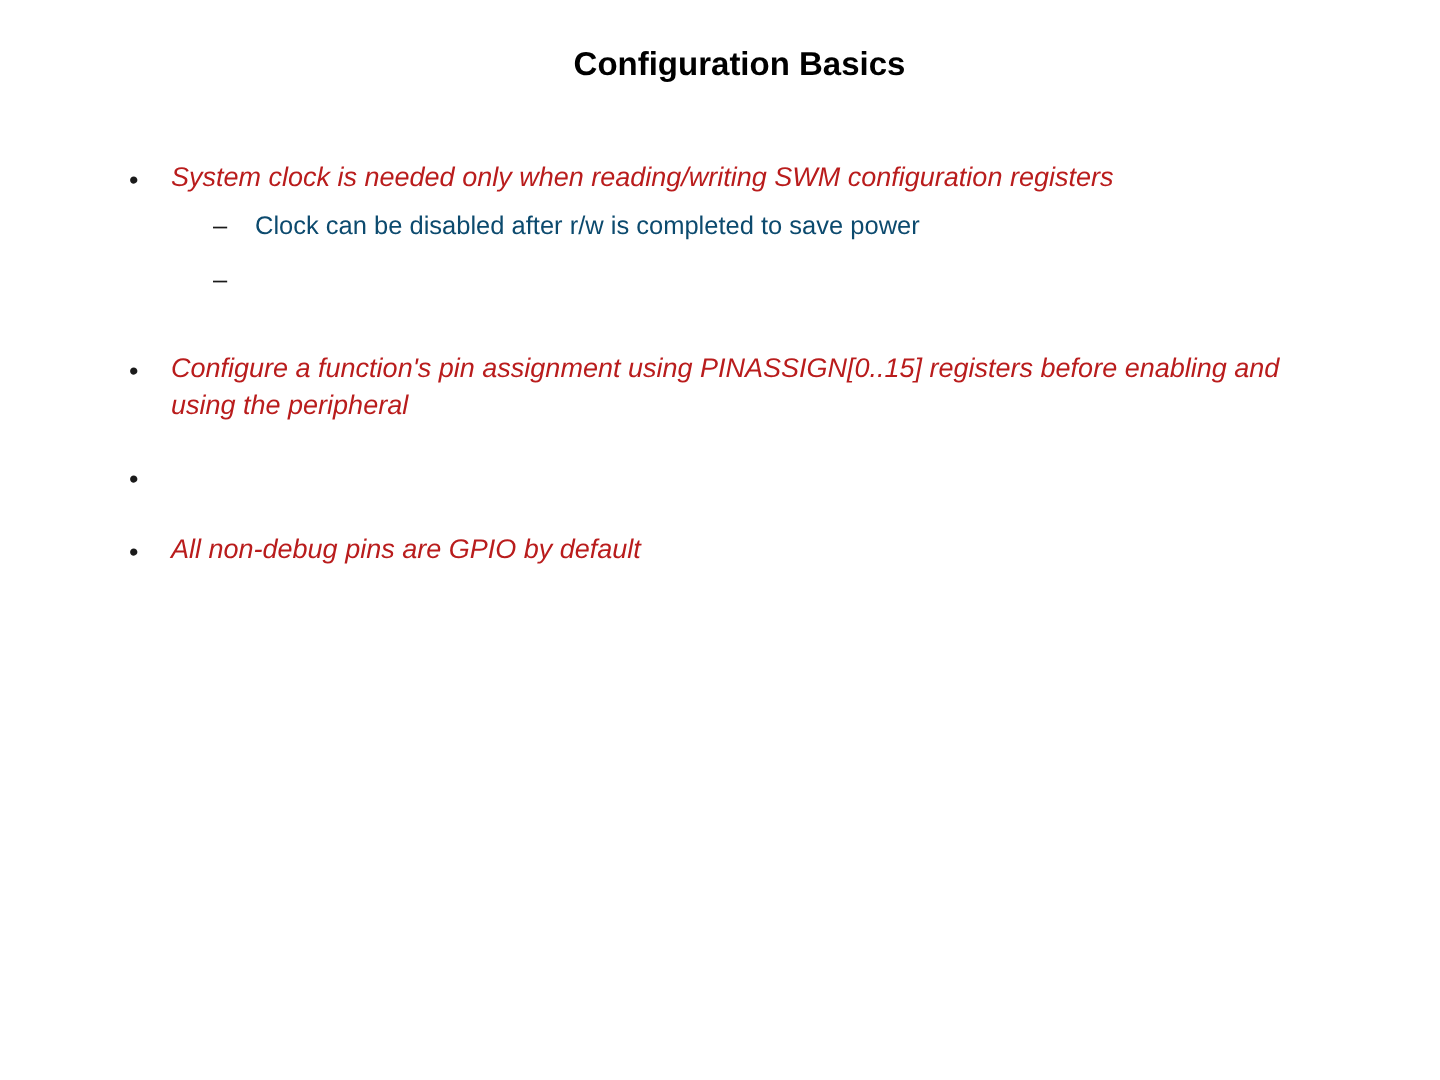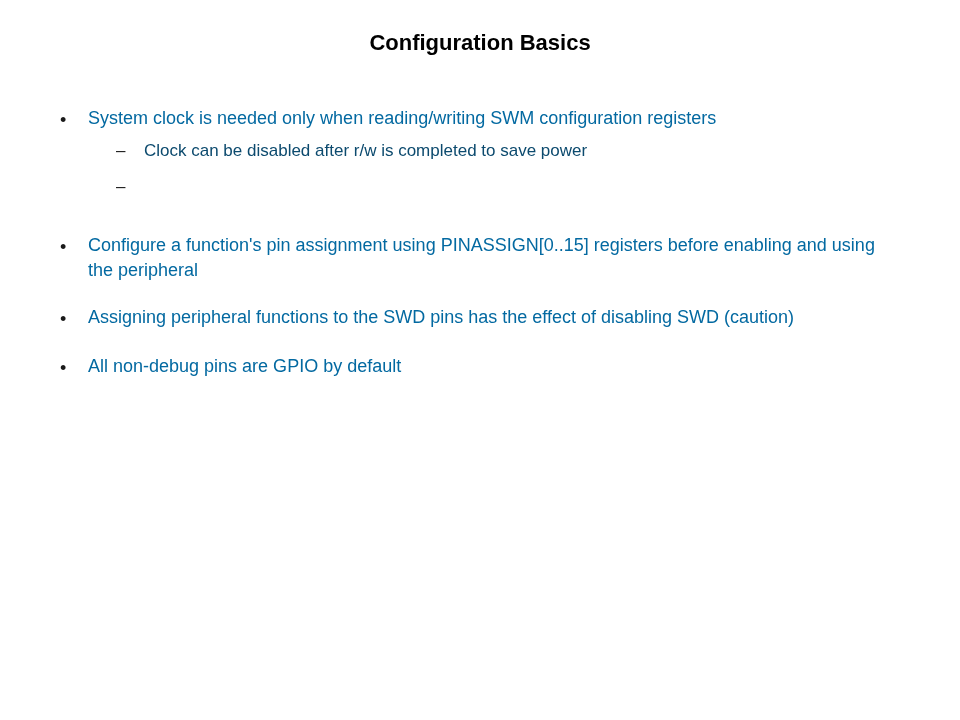--- a/index.html
+++ b/index.html
@@ -17,21 +17,21 @@
       color: #1a1a1a;
       overflow: hidden;
     }
 
     .page {
       width: 960px;
       height: 720px;
       background: #ffffff;
       display: flex;
       flex-direction: column;
-      padding: 20px 60px 40px 60px;
+      padding: 20px 60px 40px 86px;
     }
 
     .title {
       text-align: center;
       font-weight: bold;
       font-size: 22px;
       padding: 10px 0 30px 0;
       color: #000000;
     }
 
@@ -53,21 +53,22 @@
       min-width: 20px;
       margin-right: 8px;
       margin-top: 2px;
       font-size: 18px;
       line-height: 1.4;
     }
 
     .bullet-text {
       font-size: 18px;
       line-height: 1.4;
-      color: #0369a1;
+      color: #b91c1c;
+      font-style: italic;
     }
 
     .sub-items {
       margin-left: 28px;
       margin-top: 8px;
       margin-bottom: 6px;
     }
 
     .sub-item {
       display: flex;
@@ -113,21 +114,20 @@
       </div>
     </div>
 
     <div class="bullet-item">
       <span class="bullet-dot">•</span>
       <span class="bullet-text">Configure a function's pin assignment using PINASSIGN[0..15] registers before enabling and using the peripheral</span>
     </div>
 
     <div class="bullet-item">
       <span class="bullet-dot">•</span>
-      <span class="bullet-text">Assigning peripheral functions to the SWD pins has the effect of disabling SWD (caution)</span>
     </div>
 
     <div class="bullet-item">
       <span class="bullet-dot">•</span>
       <span class="bullet-text">All non-debug pins are GPIO by default</span>
     </div>
 
   </div>
 </div>
 

